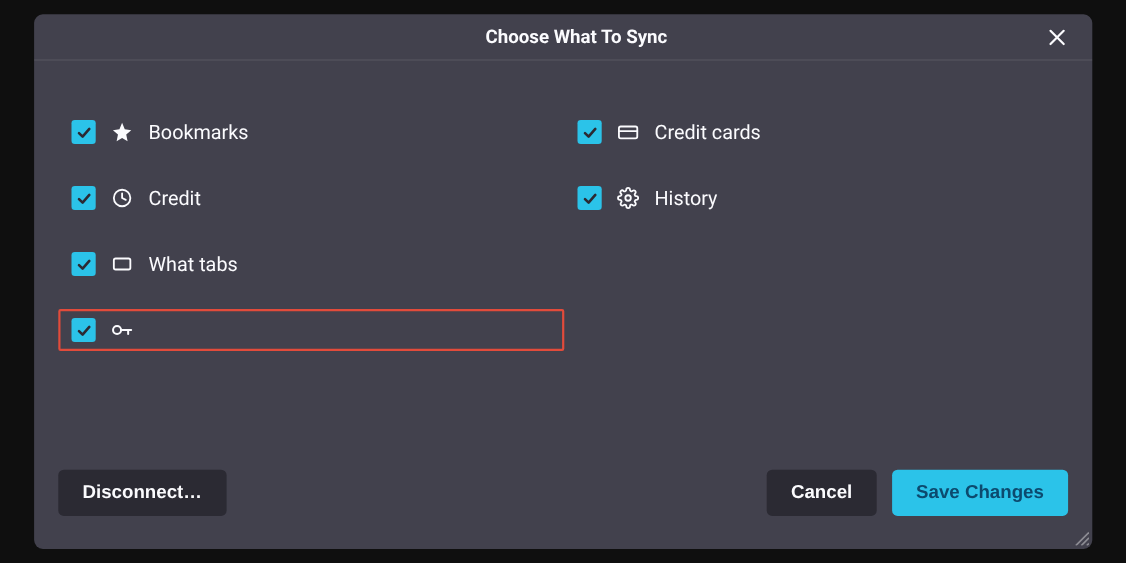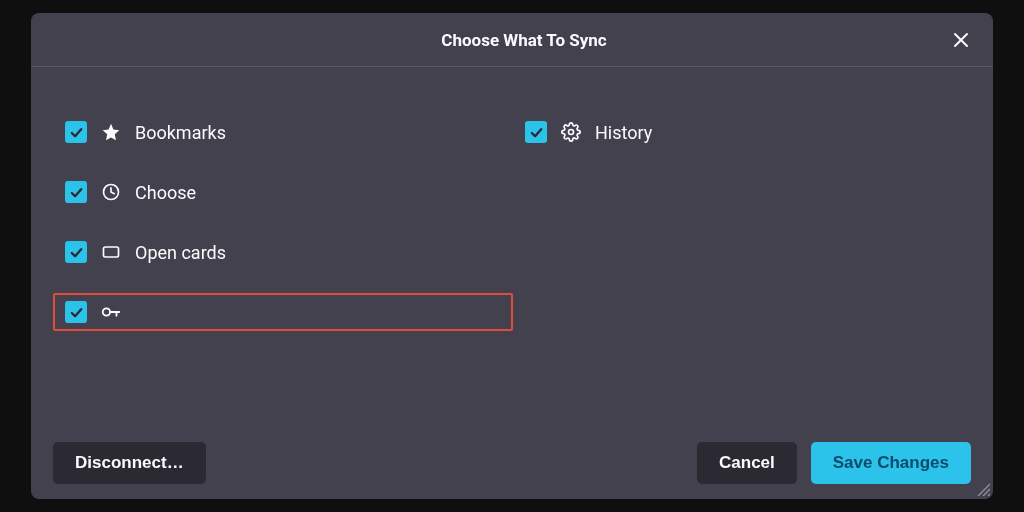--- a/index.html
+++ b/index.html
@@ -16,21 +16,21 @@
     .dialog {
       width: 962px;
       height: 486px;
       background: #42414d;
       border-radius: 8px;
       display: flex;
       flex-direction: column;
       position: relative;
     }
     .dialog-header {
-      height: 54px;
+      height: 42px;
       display: flex;
       align-items: center;
       justify-content: center;
       border-bottom: 1px solid rgba(255,255,255,0.12);
       position: relative;
       padding-left: 24px;
     }
     .dialog-title {
       color: #fbfbfe;
       font-size: 17px;
@@ -93,21 +93,21 @@
       flex-shrink: 0;
       color: #fbfbfe;
     }
     .item-label {
       color: #fbfbfe;
       font-size: 18px;
     }
     .dialog-footer {
       height: 72px;
       display: flex;
-      align-items: center;
+      align-items: flex-start;
       padding: 0 22px;
       gap: 14px;
     }
     .btn {
       height: 42px;
       padding: 0 22px;
       border: none;
       border-radius: 5px;
       font-size: 17px;
       font-weight: 700;
@@ -167,35 +167,35 @@
           <svg width="15" height="15" viewBox="0 0 16 16" fill="none" stroke="#2b2a33" stroke-width="2.5" stroke-linecap="round" stroke-linejoin="round">
               <polyline points="3,8.5 6.5,12 13,4.5"></polyline>
             </svg>
         </div>
         <div class="item-icon">
           <svg width="20" height="20" viewBox="0 0 24 24" fill="none" stroke="currentColor" stroke-width="2" stroke-linecap="round" stroke-linejoin="round">
               <circle cx="12" cy="12" r="9"></circle>
               <polyline points="12,7 12,12 16,14"></polyline>
             </svg>
         </div>
-        <span class="item-label">Choose</span>
+        <span class="item-label">Credit</span>
       </div>
 
       <div class="sync-item">
         <div class="checkbox">
           <svg width="15" height="15" viewBox="0 0 16 16" fill="none" stroke="#2b2a33" stroke-width="2.5" stroke-linecap="round" stroke-linejoin="round">
               <polyline points="3,8.5 6.5,12 13,4.5"></polyline>
             </svg>
         </div>
         <div class="item-icon">
           <svg width="20" height="20" viewBox="0 0 24 24" fill="none" stroke="currentColor" stroke-width="2" stroke-linecap="round" stroke-linejoin="round">
               <rect x="3" y="6" width="18" height="12" rx="2"></rect>
             </svg>
         </div>
-        <span class="item-label">Open cards</span>
+        <span class="item-label">What tabs</span>
       </div>
 
       <div class="sync-item highlighted">
         <div class="checkbox">
           <svg width="15" height="15" viewBox="0 0 16 16" fill="none" stroke="#2b2a33" stroke-width="2.5" stroke-linecap="round" stroke-linejoin="round">
               <polyline points="3,8.5 6.5,12 13,4.5"></polyline>
             </svg>
         </div>
         <div class="item-icon">
           <svg width="22" height="22" viewBox="0 0 24 24" fill="none" stroke="currentColor" stroke-width="2" stroke-linecap="round" stroke-linejoin="round">
@@ -203,20 +203,34 @@
               <line x1="11" y1="12" x2="21" y2="12"></line>
               <line x1="18" y1="12" x2="18" y2="16"></line>
             </svg>
         </div>
       </div>
 
     </div>
 
     <div class="column right">
 
+      <div class="sync-item">
+        <div class="checkbox">
+          <svg width="15" height="15" viewBox="0 0 16 16" fill="none" stroke="#2b2a33" stroke-width="2.5" stroke-linecap="round" stroke-linejoin="round">
+              <polyline points="3,8.5 6.5,12 13,4.5"></polyline>
+            </svg>
+        </div>
+        <div class="item-icon">
+          <svg width="20" height="20" viewBox="0 0 24 24" fill="none" stroke="currentColor" stroke-width="2" stroke-linecap="round" stroke-linejoin="round">
+              <rect x="2" y="6" width="20" height="13" rx="2"></rect>
+              <line x1="2" y1="11" x2="22" y2="11"></line>
+            </svg>
+        </div>
+        <span class="item-label">Credit cards</span>
+      </div>
 
 
       <div class="sync-item">
         <div class="checkbox">
           <svg width="15" height="15" viewBox="0 0 16 16" fill="none" stroke="#2b2a33" stroke-width="2.5" stroke-linecap="round" stroke-linejoin="round">
               <polyline points="3,8.5 6.5,12 13,4.5"></polyline>
             </svg>
         </div>
         <div class="item-icon">
           <svg width="20" height="20" viewBox="0 0 24 24" fill="none" stroke="currentColor" stroke-width="2" stroke-linecap="round" stroke-linejoin="round">

